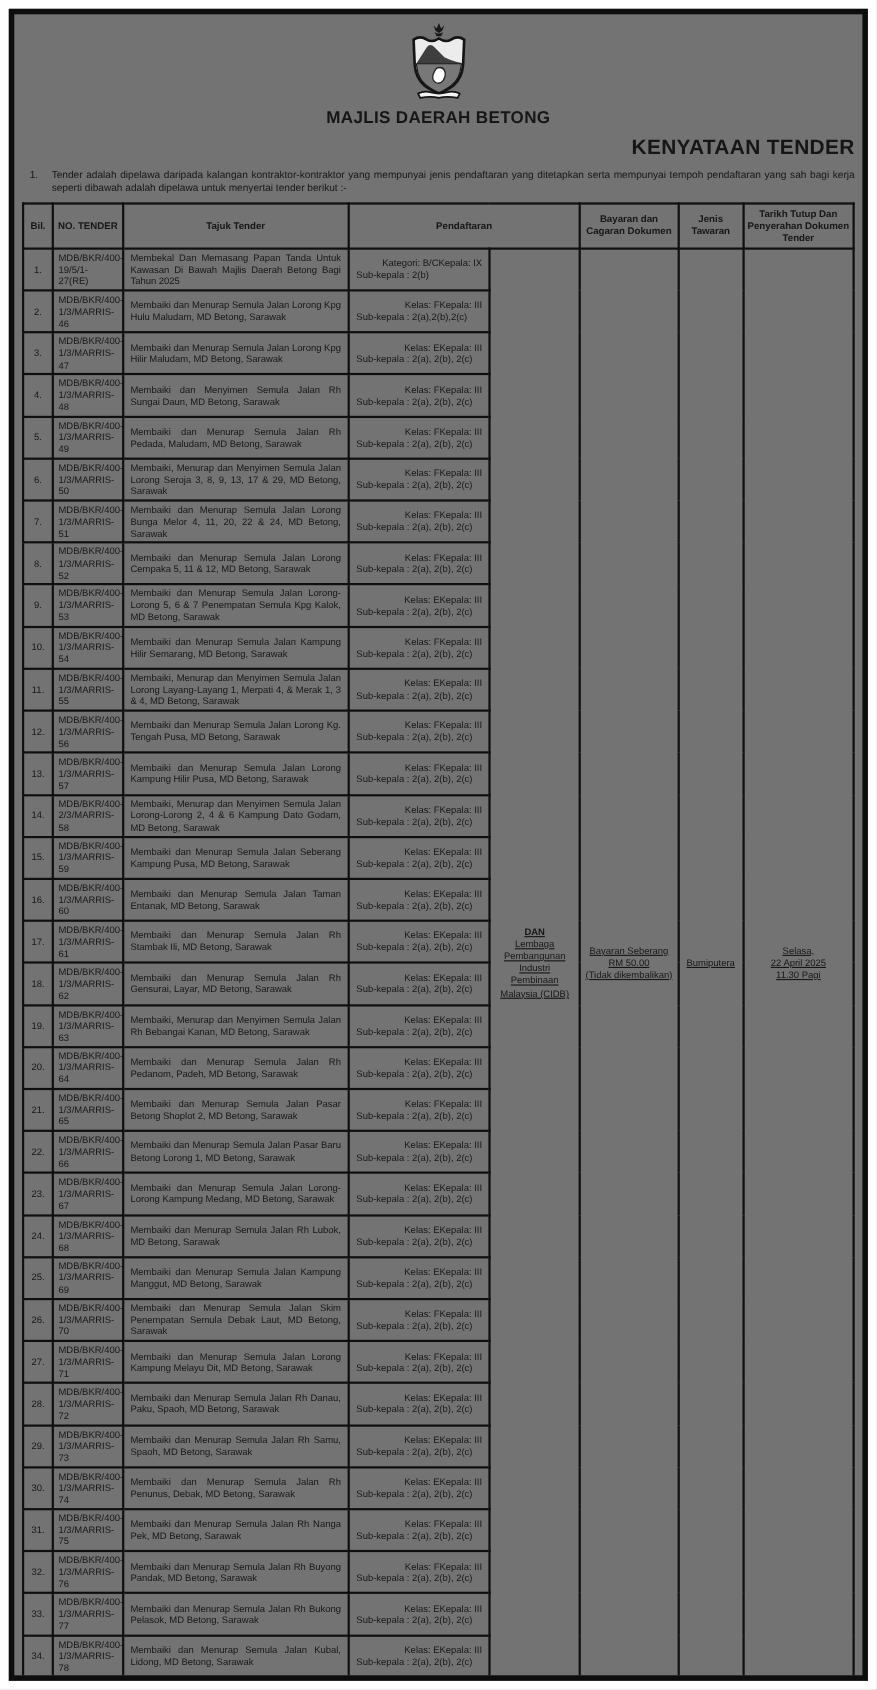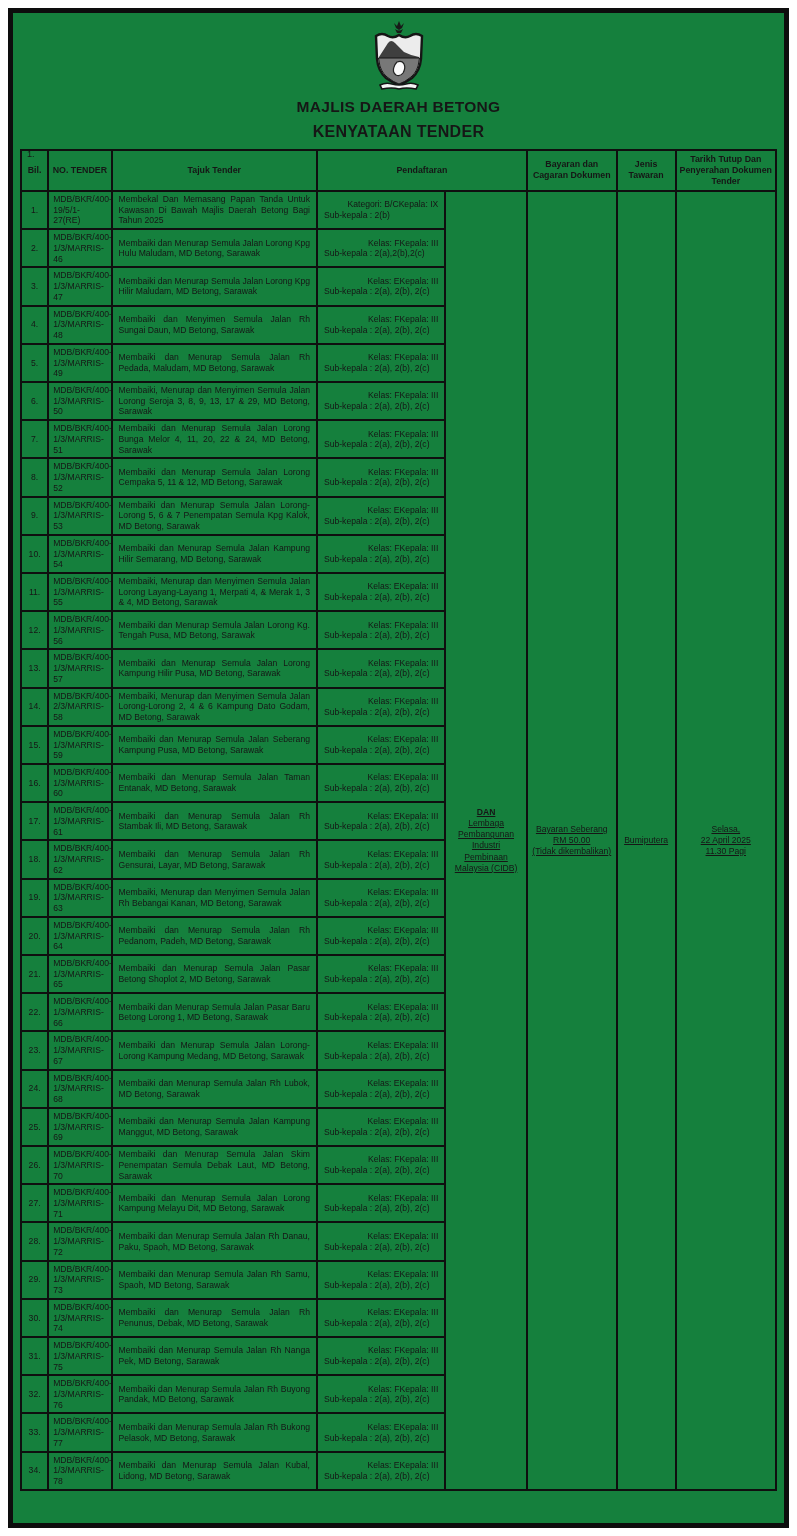--- a/index.html
+++ b/index.html
@@ -1,23 +1,23 @@
 <!DOCTYPE html>
 <html><head>
 <meta charset="utf-8">
 <style>
   * { margin:0; padding:0; box-sizing:border-box; }
   html,body { width:797px; background:#fff; }
   body { height:1536px; position:relative; font-family:"Liberation Sans", sans-serif; color:#161616; }
-  .frame { position:absolute; left:8px; top:8px; right:8px; bottom:8px; border:5px solid #0d0d0d; padding:4px 7px 6px 7px; background:#15803d; overflow:hidden; }
+  .frame { position:absolute; left:8px; top:8px; right:8px; bottom:8px; border:5px solid #0d0d0d; padding:4px 7px 6px 7px; background:#737373; overflow:hidden; }
 
   
   .crest-wrap { text-align:center; margin-top:2px; }
   .org-name { text-align:center; font-weight:bold; font-size:15.5px; letter-spacing:.3px; margin-top:3px; }
-  .doc-title { text-align:center; font-weight:bold; font-size:16px; letter-spacing:.3px; margin-top:7px; }
+  .doc-title { text-align:right; font-weight:bold; font-size:19px; letter-spacing:.3px; margin-top:7px; }
 
   
   .para { position:relative; padding-left:27px; font-size:9px; line-height:1.3; text-align:justify; margin-top:4px; }
   .para .num { position:absolute; left:7px; top:0; }
   .intro { margin-top:8px; margin-bottom:6px; font-size:9.2px; }
   .b { font-weight:bold; }
 
   
   table { width:100%; border-collapse:collapse; table-layout:fixed; margin-top:2px; }
   th, td { border:2px solid #0f0f0f; vertical-align:middle; font-size:8.6px; line-height:1.25; overflow:hidden; }
@@ -53,20 +53,21 @@
 
       <path d="M16 66 Q22 63 28 65 Q35 67 42 65 Q48 63 54 66 L52 70 Q42 68 35 70 Q28 68 18 70 Z" fill="#f4f4f4" stroke="#151515" stroke-width="1.6"></path>
     </svg>
   </div>
 
   <div class="org-name">MAJLIS DAERAH BETONG</div>
   <div class="doc-title">KENYATAAN TENDER</div>
 
   <div class="para intro">
     <span class="num">1.</span>
+    <span>Tender adalah dipelawa daripada kalangan kontraktor-kontraktor yang mempunyai jenis pendaftaran yang ditetapkan serta mempunyai tempoh pendaftaran yang sah bagi kerja seperti dibawah adalah dipelawa untuk menyertai tender berikut :-</span>
   </div>
 
   <table>
     <colgroup>
       <col style="width:3.6%">
         <col style="width:8.4%">
         <col style="width:27.2%">
         <col style="width:17.0%">
       <col style="width:10.8%">
         <col style="width:11.9%">

